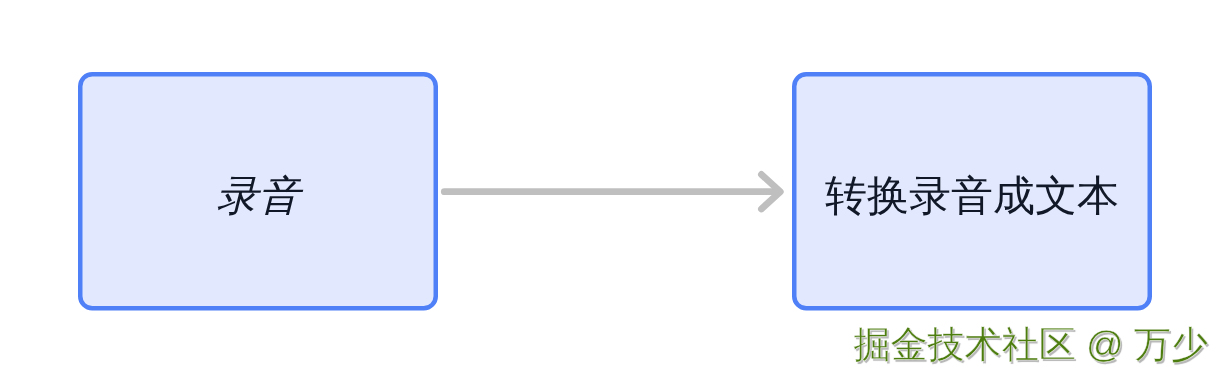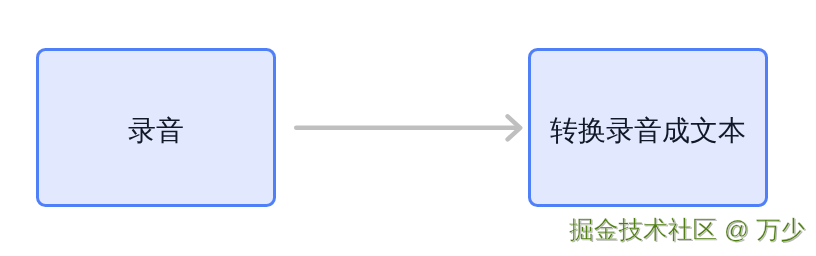--- a/index.html
+++ b/index.html
@@ -26,21 +26,21 @@
   .node-label{
     position:absolute;
     left:0;right:0;top:50%;
     transform:translateY(calc(-50% + 2.8px));
     text-align:center;
     font-size:28px;
     line-height:32px;
     white-space:nowrap;
     color:#111827;
   }
-  #node-1{left:36px;top:48.2px;width:240px;height:159.3px;}
+  #node-1{left:52px;top:48.2px;width:240px;height:159.3px;font-style:italic;}
   #node-2{left:528px;top:48.2px;width:240px;height:159.3px;}
 
   #edge-layer{position:absolute;left:0;top:0;width:816px;height:256px;}
 
   #watermark{
     position:absolute;
     font-family:sans-serif;
     left:569px;top:218px;
     font-size:24.7px;
     line-height:25px;

